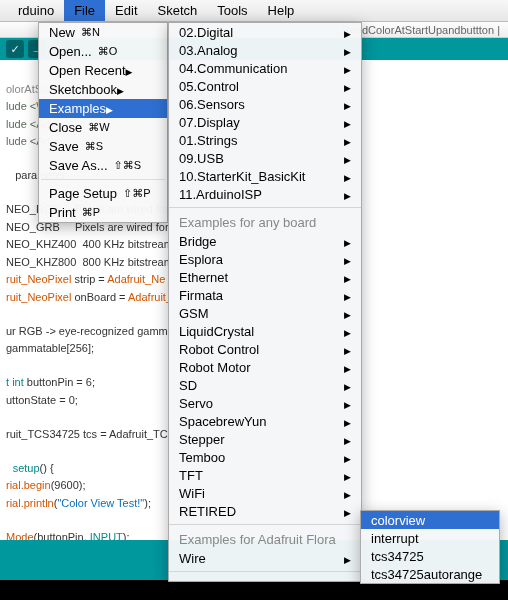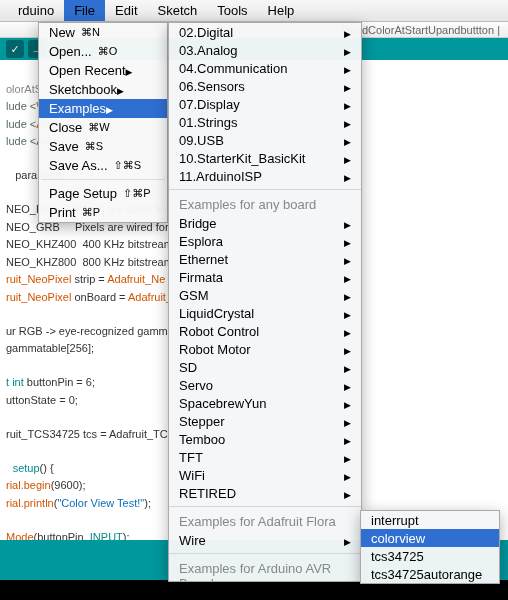--- a/index.html
+++ b/index.html
@@ -143,20 +143,24 @@
       </div>
       <div class="row">
         <span>03.Analog</span>
         <span class="arrow"></span>
       </div>
       <div class="row">
         <span>04.Communication</span>
         <span class="arrow"></span>
       </div>
       <div class="row">
+        <span>05.Control</span>
+        <span class="arrow"></span>
+      </div>
+      <div class="row">
         <span>06.Sensors</span>
         <span class="arrow"></span>
       </div>
       <div class="row">
         <span>07.Display</span>
         <span class="arrow"></span>
       </div>
       <div class="row">
         <span>01.Strings</span>
         <span class="arrow"></span>
@@ -250,18 +254,18 @@
         <span class="arrow"></span>
       </div>
     </div>
   <div class="sep"></div>
   <div class="hdr">Examples for Arduino AVR Boards</div>
 
 </div>
 
 <div class="sub3">
   <div id="tcs">
+      <div class="row hi">colorview</div>
       <div class="row">interrupt</div>
-      <div class="row hi">colorview</div>
       <div class="row">tcs34725</div>
       <div class="row">tcs34725autorange</div>
     </div>
 </div>
 
 </body></html>

